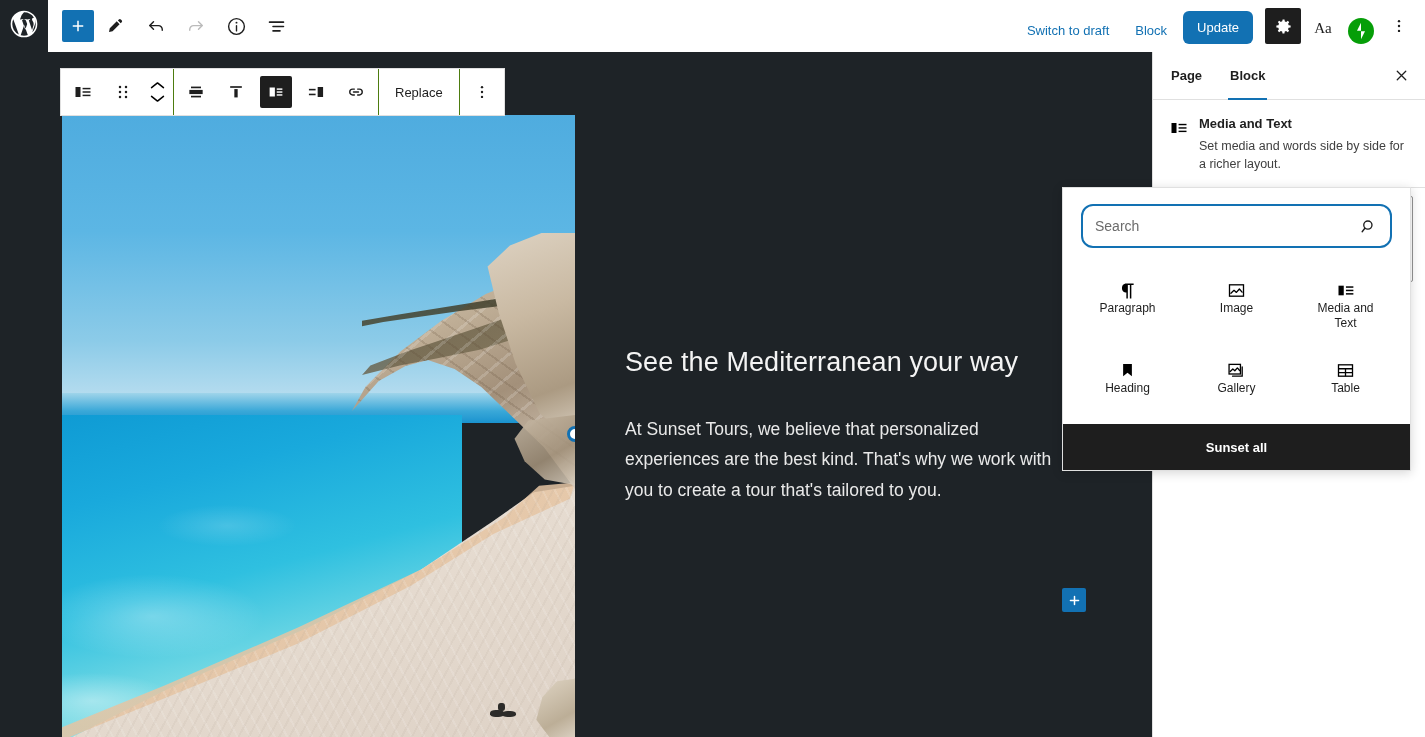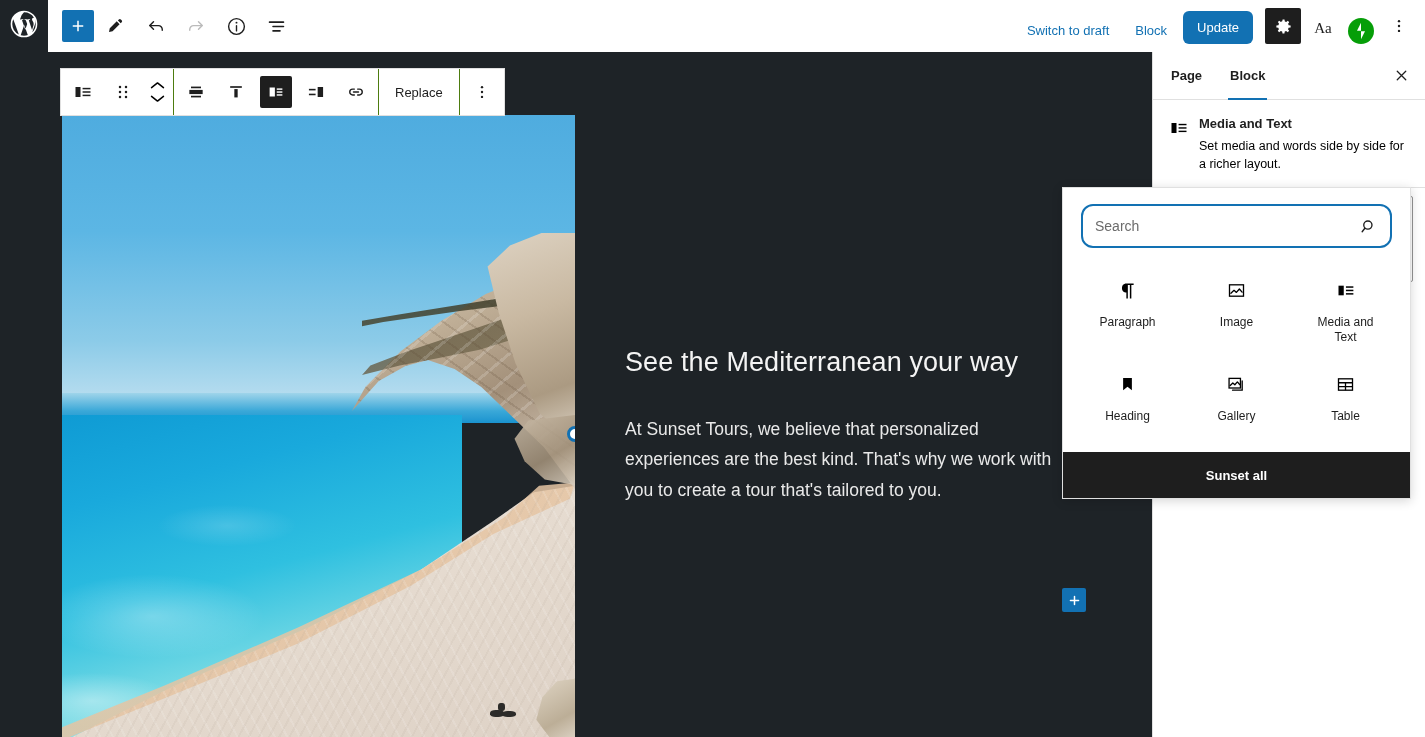--- a/index.html
+++ b/index.html
@@ -252,21 +252,21 @@
     content:''; position: absolute; left: 12px; right: 12px; bottom: -1px;
     height: 2px; background: #1271b3;
   }
   .sb-close {
     margin-left: auto; width: 40px; background: transparent; border: none;
     cursor: pointer; color: #1e1e1e; display:flex; align-items:center; justify-content:center;
   }
   .sb-card { padding: 16px 16px 14px 16px; display: flex; gap: 10px; }
   .sb-card-icon { flex: 0 0 20px; padding-top: 2px; }
   .sb-card-title { font-size: 13px; font-weight: 600; color: #1e1e1e; margin-bottom: 6px; }
-  .sb-card-desc { font-size: 12.5px; line-height: 1.45; color: #000000; }
+  .sb-card-desc { font-size: 12.5px; line-height: 1.45; color: #404040; }
 
   .sb-sep { height:1px; background:#e0e0e0; margin: 0 0 0 0; }
 
   .sb-textarea-wrap { padding: 8px 12px 0 14px; }
   .sb-textarea {
     width: 100%; height: 86px; border: 1px solid #949494;
     border-radius: 2px; resize: both; background: #fff;
     font-family: "Liberation Sans", sans-serif; font-size: 13px;
     padding: 8px;
   }
@@ -324,21 +324,21 @@
   .ins-search-icon {
     position: absolute; right: 32px; top: 29px; color: #1e1e1e; pointer-events: none;
   }
   .ins-grid {
     display: grid; grid-template-columns: repeat(3,1fr);
     padding: 6px 10px 18px 10px; row-gap: 4px;
   }
   .ins-item {
     background: transparent; border: none; cursor: pointer;
     padding: 14px 4px 10px 4px; display: flex; flex-direction: column;
-    align-items: center; gap: 14px; border-radius: 2px;
+    align-items: center; border-radius: 2px;
   }
   .ins-item-label {
     font-size: 12px; color: #1e1e1e; line-height: 1.28; text-align: center;
     font-family: "Liberation Sans", sans-serif; max-width: 72px;
   }
   .ins-browse {
     width: 100%; height: 46px; background: #1e1e1e; color: #fff;
     border: none; cursor: pointer; font-size: 13px; font-weight: 600;
     font-family: "Liberation Sans", sans-serif;
   }

